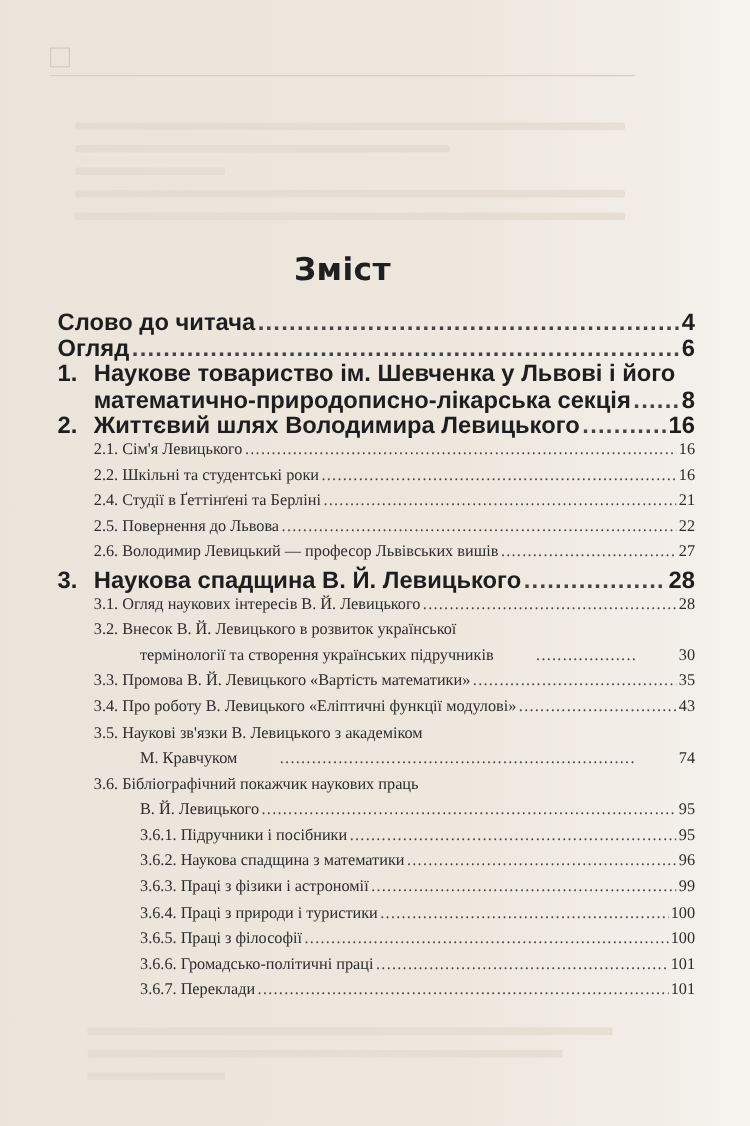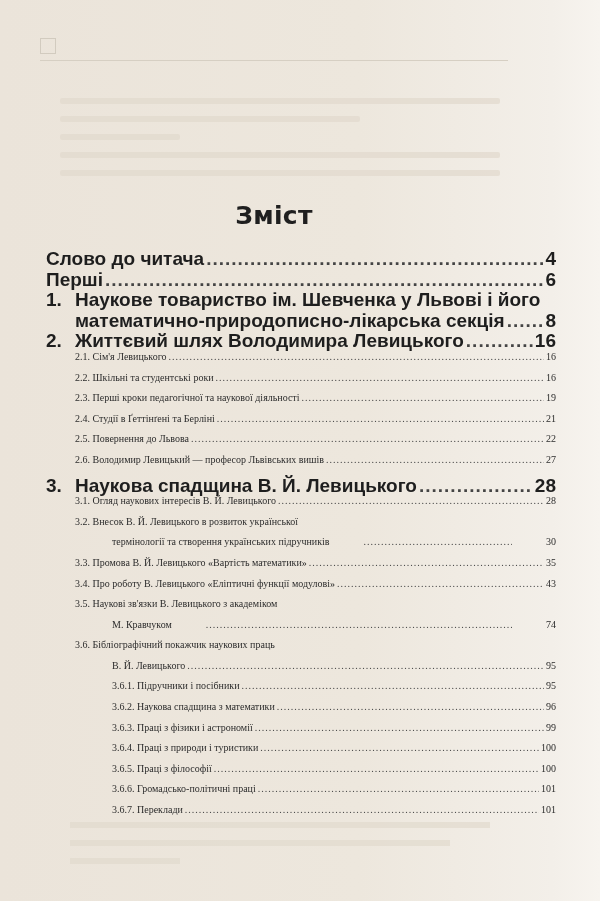--- a/index.html
+++ b/index.html
@@ -20,21 +20,21 @@
     position: absolute; left: 60px; width: 440px; height: 6px; background: #e1dacd; border-radius: 2px; opacity: .75;
   }
   .title {
     position: absolute; top: 201px; left: 0; width: 548px; text-align: center;
     font-family: "DejaVu Sans", sans-serif; font-weight: bold; font-size: 25px; color: #1f1f1f;
     letter-spacing: 0.3px;
   }
   .toc { position: absolute; top: 248px; left: 46px; width: 510px; }
   .entry { position: relative; display: flex; align-items: baseline; height: 20.6px; white-space: nowrap; }
   .entry.sans { font-family: "Liberation Sans", sans-serif; font-weight: bold; font-size: 19px; color: #1e1e1e; }
-  .entry.serif { font-family: "Liberation Serif", serif; font-size: 10px; color: #2c2c2c; }
+  .entry.serif { font-family: "Liberation Serif", serif; font-size: 13px; color: #2c2c2c; }
   .entry .num { display: inline-block; flex: 0 0 auto; }
   .entry .label { flex: 0 0 auto; }
   .entry .dots { flex: 1 1 auto; overflow: hidden; margin: 0 2px; letter-spacing: 1px; color: #444; }
   .entry .dots::before {
     content: "................................................................................................................................................................................................";
   }
   .entry .page { flex: 0 0 auto; text-align: right; }
   .l1 .num { width: 29px; }
   .l2 { padding-left: 29px; }
   .l2c { padding-left: 66px; gap: 32px; }
@@ -57,21 +57,21 @@
 
 <div class="toc">
 
   <div class="entry sans">
     <span class="label">Слово до читача</span>
     <span class="dots"></span>
     <span class="page">4</span>
   </div>
 
   <div class="entry sans">
-    <span class="label">Перші</span>
+    <span class="label">Огляд</span>
     <span class="dots"></span>
     <span class="page">6</span>
   </div>
 
   <div class="entry sans l1">
     <span class="num">1.</span>
     <span class="label">Наукове товариство ім. Шевченка у Львові і його</span>
   </div>
   <div class="entry sans l1">
     <span class="num"></span>
@@ -89,25 +89,20 @@
 
   <div class="entry serif l2">
     <span class="label">2.1.</span>&nbsp;<span class="label">Сім'я Левицького</span>
     <span class="dots"></span>
     <span class="page">16</span>
   </div>
   <div class="entry serif l2">
     <span class="label">2.2.</span>&nbsp;<span class="label">Шкільні та студентські роки</span>
     <span class="dots"></span>
     <span class="page">16</span>
-  </div>
-  <div class="entry serif l2">
-    <span class="label">2.3.</span>&nbsp;<span class="label">Перші кроки педагогічної та наукової діяльності</span>
-    <span class="dots"></span>
-    <span class="page">19</span>
   </div>
   <div class="entry serif l2">
     <span class="label">2.4.</span>&nbsp;<span class="label">Студії в Ґеттінґені та Берліні</span>
     <span class="dots"></span>
     <span class="page">21</span>
   </div>
   <div class="entry serif l2">
     <span class="label">2.5.</span>&nbsp;<span class="label">Повернення до Львова</span>
     <span class="dots"></span>
     <span class="page">22</span>

